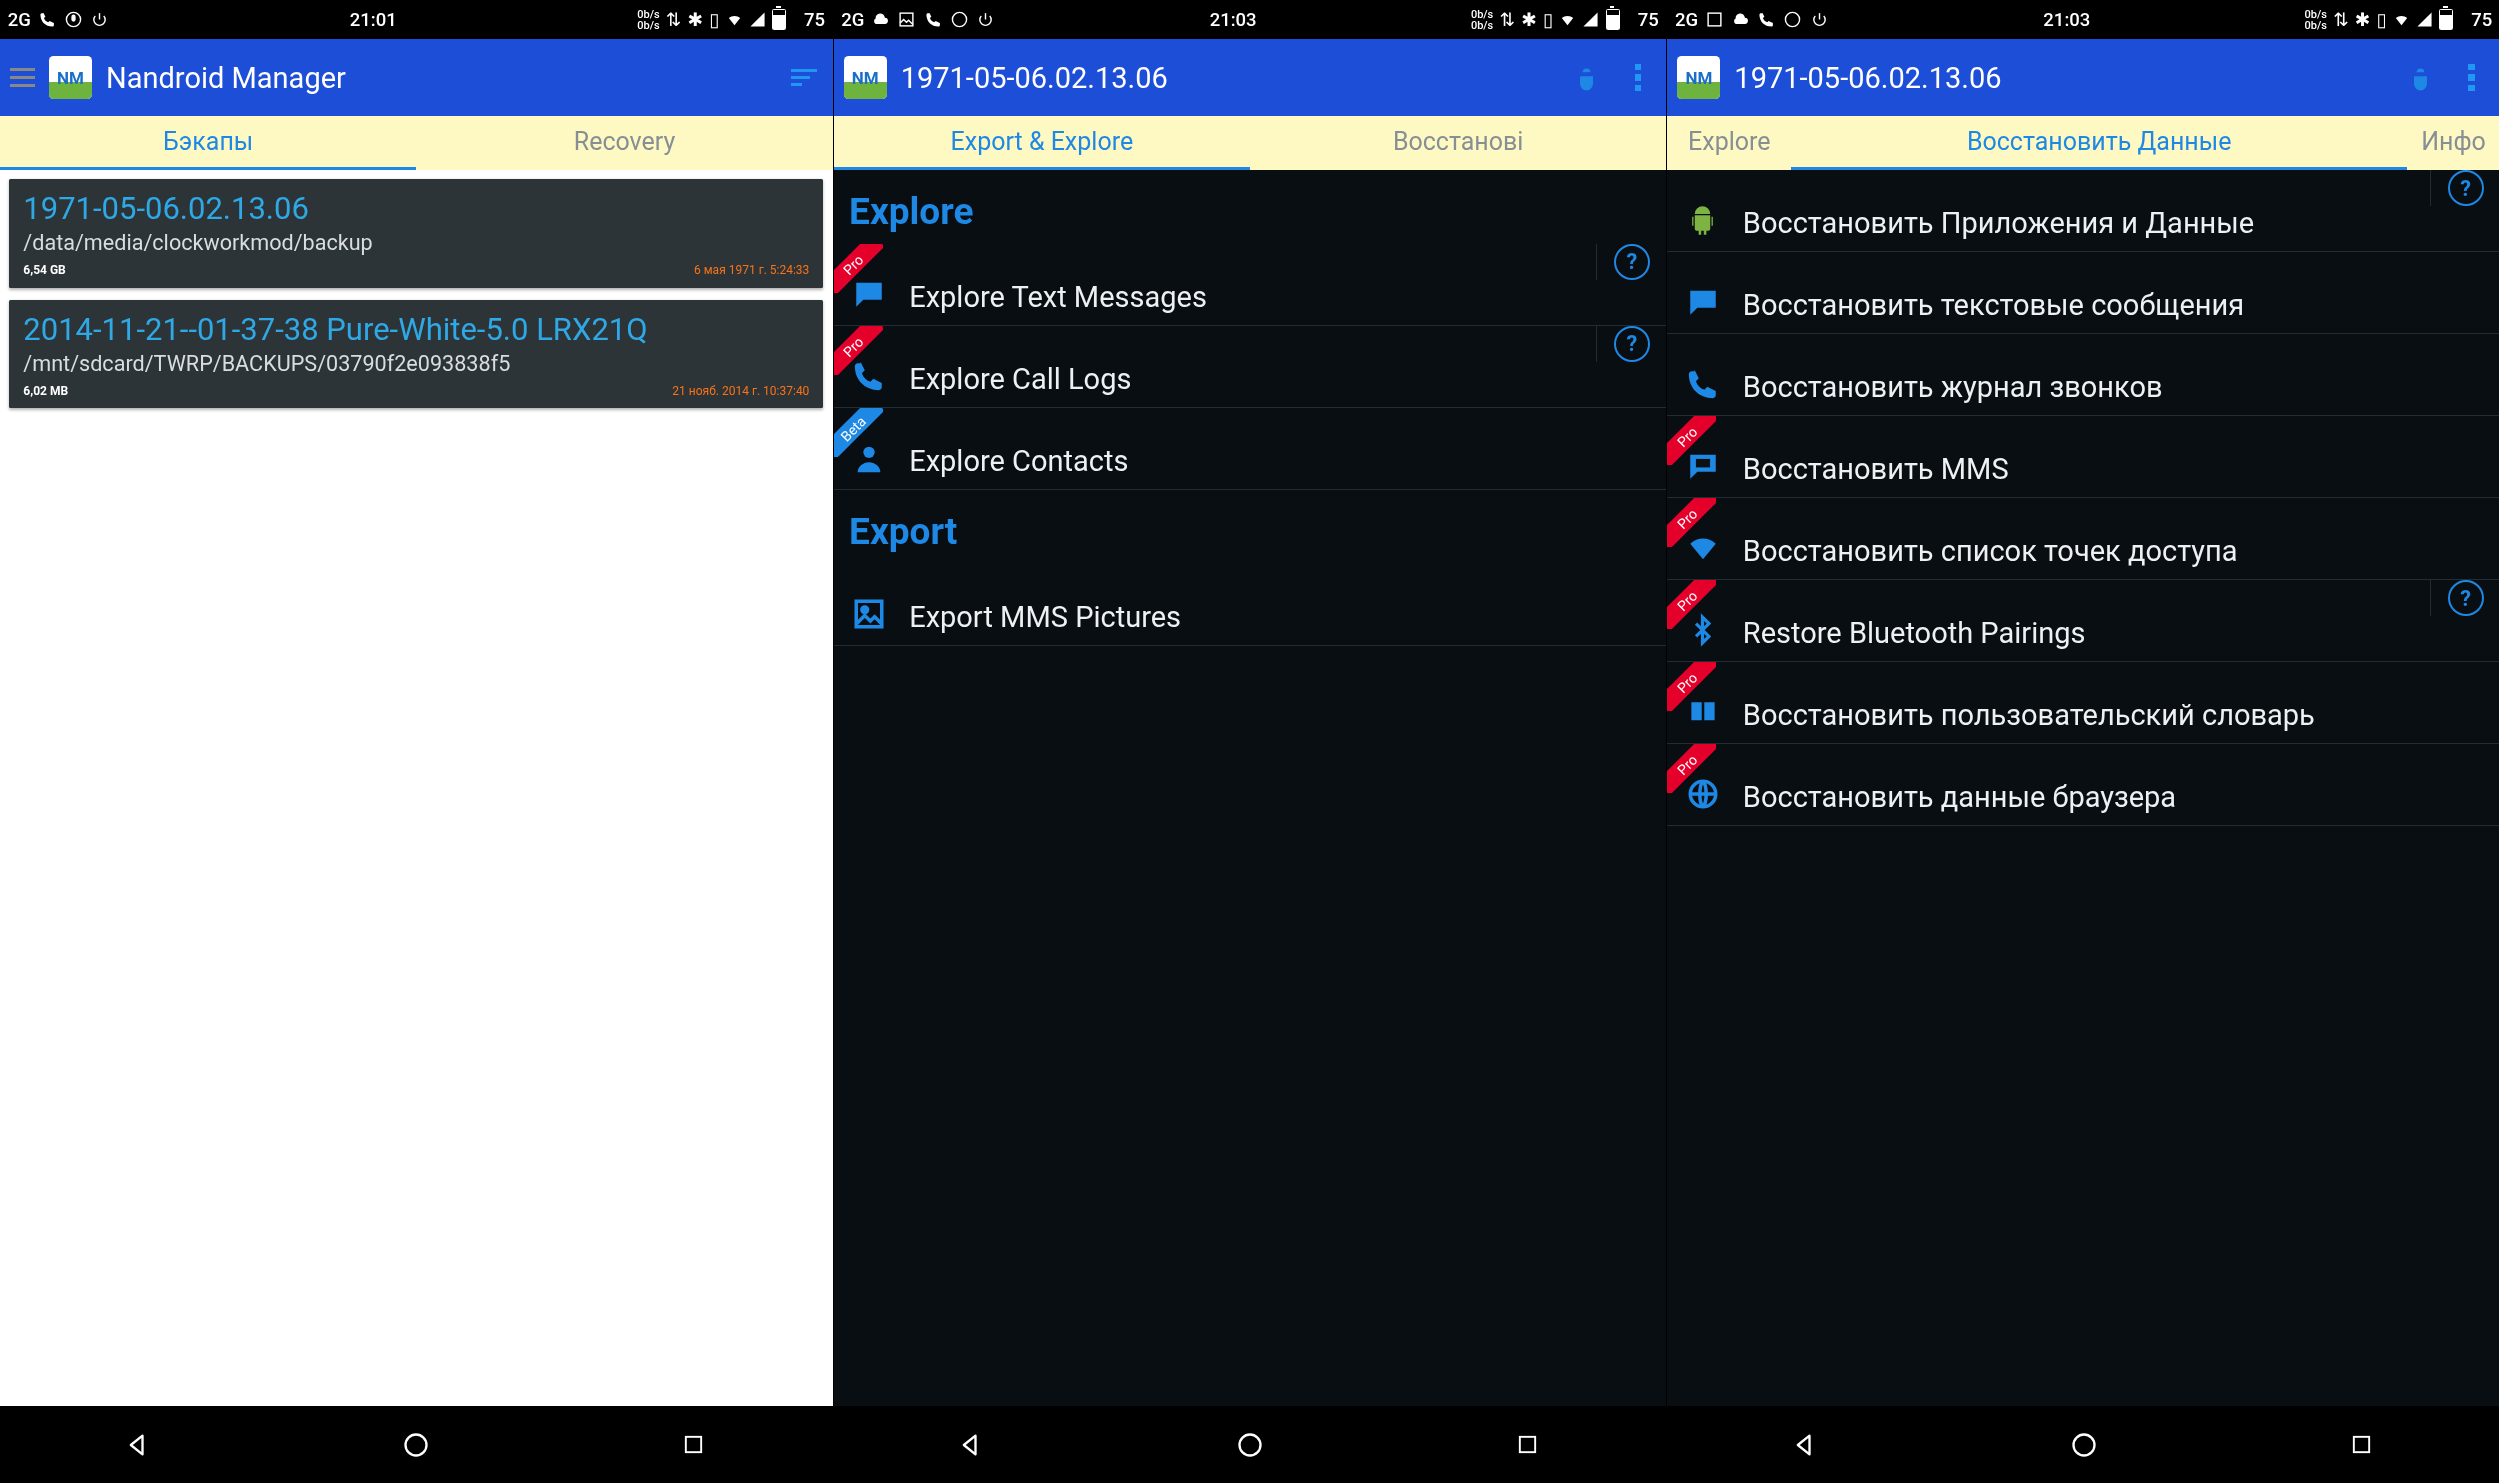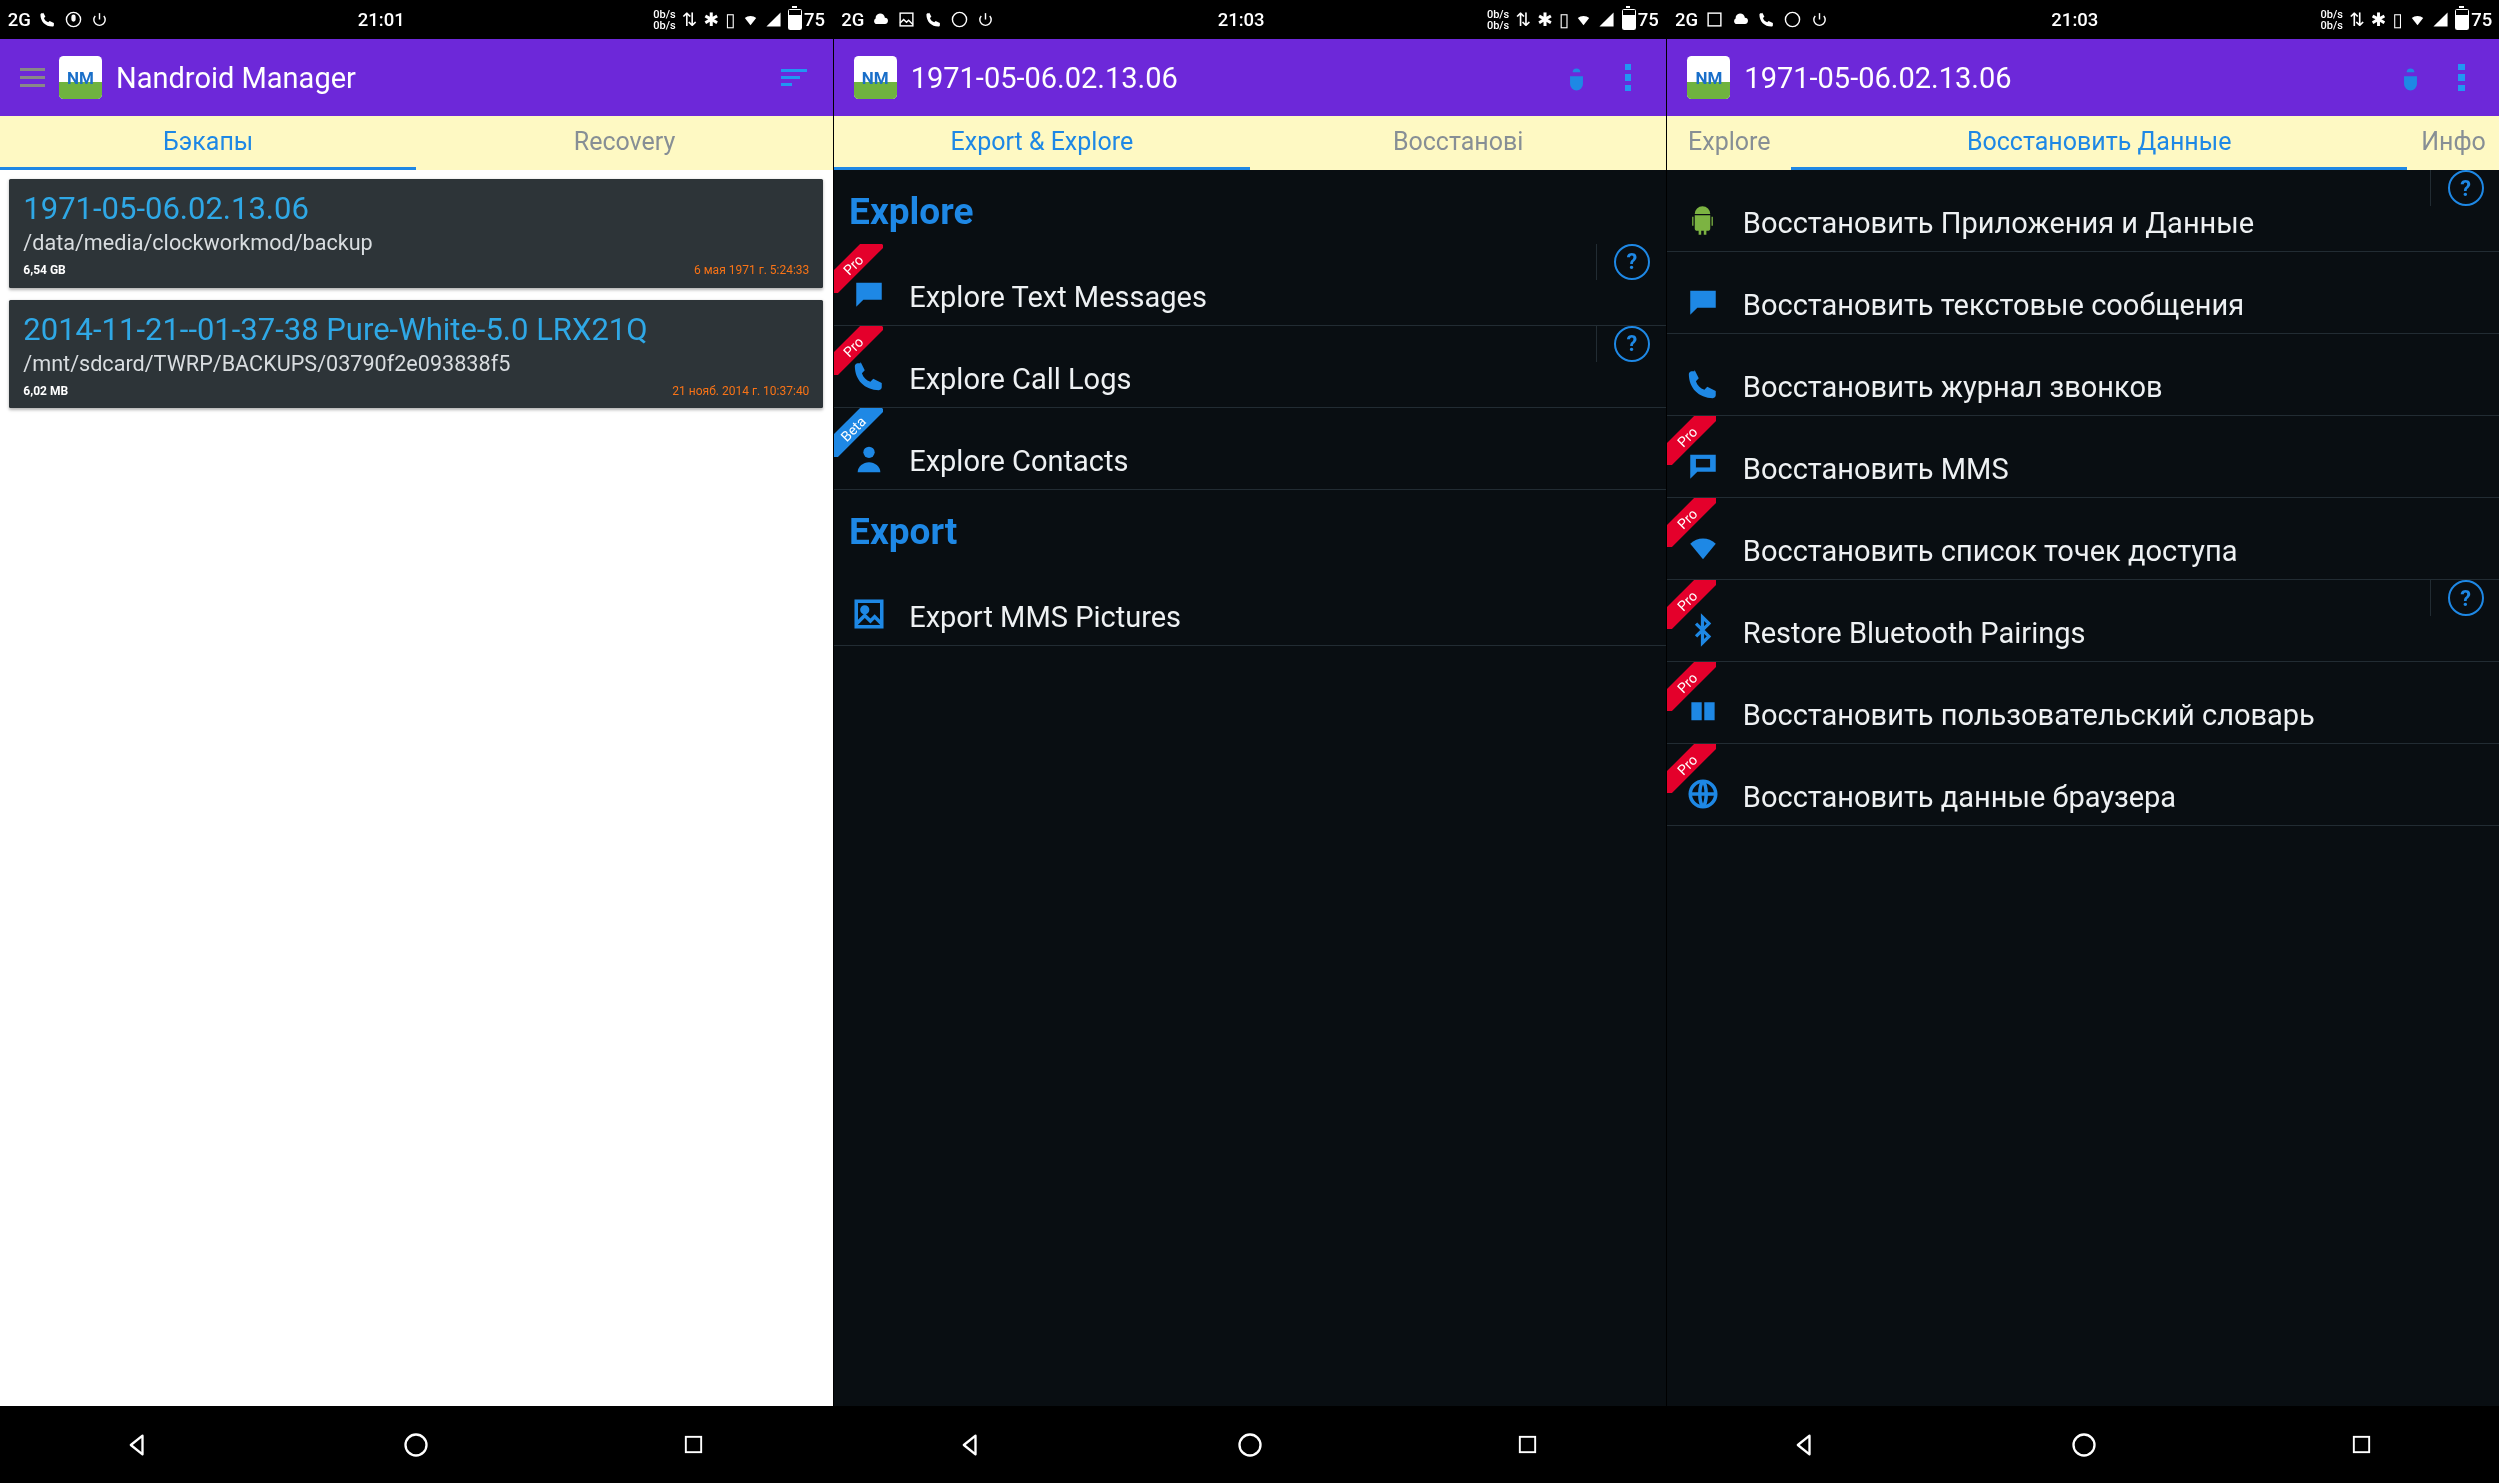--- a/index.html
+++ b/index.html
@@ -5,28 +5,28 @@
 *{margin:0;padding:0;box-sizing:border-box;font-family:Roboto,Arial,sans-serif;-webkit-font-smoothing:antialiased}
 body{background:#000;display:flex;width:2500px;height:1483px}
 .phone{flex:1;display:flex;flex-direction:column;background:#0b1015;position:relative}
 .phone+.phone{border-left:0.8px solid #000}
 
 
 .status{height:39px;background:#000;color:#fff;display:flex;align-items:center;padding:0 7.7px;font-size:18.5px;font-weight:500}
 .status .left,.status .right{display:flex;align-items:center;gap:6.2px}
 .status .center{flex:1;text-align:center}
 .status .ico{width:20px;height:20px;display:inline-flex;align-items:center;justify-content:center}
-.status .batt{display:inline-flex;align-items:center;gap:2px}
+.status .batt{display:inline-flex;align-items:center;gap:18px}
 .batt-shell{width:14px;height:21.6px;border:1.5px solid #fff;border-radius:1.5px;position:relative}
 .batt-shell:before{content:"";position:absolute;top:-3.9px;left:3.1px;width:4.6px;height:2.3px;background:#fff}
 .batt-fill{position:absolute;bottom:0;left:0;right:0;height:75%;background:#fff}
 .tiny{font-size:11px;line-height:1}
 
 
-.appbar{height:77px;background:#6d28d9;display:flex;align-items:center;padding:0 20px;color:#fff;gap:14px}
+.appbar{height:77px;background:#1d4ed8;display:flex;align-items:center;padding:0 10px;color:#fff;gap:14px}
 .appbar .ham{width:25px;height:18.5px;display:flex;flex-direction:column;justify-content:space-between}
 .appbar .ham span{height:2.3px;background:#888}
 .appicon{width:43px;height:43px;background:#fff;border-radius:4.6px;display:flex;align-items:center;justify-content:center;font-size:17px;font-weight:700;color:#1a6fc9;position:relative;overflow:hidden}
 .appicon:after{content:"";position:absolute;bottom:0;left:0;right:0;height:40%;background:#6fb33f}
 .appicon span{position:relative;z-index:1}
 .appbar .title{font-size:29px;flex:1}
 .appbar .act{width:37px;height:37px;display:flex;align-items:center;justify-content:center;color:#2196f3}
 .sorticon{display:flex;flex-direction:column;gap:3.9px;align-items:flex-start}
 .sorticon span{height:3.1px;background:#2196f3}
 .sorticon span:nth-child(1){width:26px}

